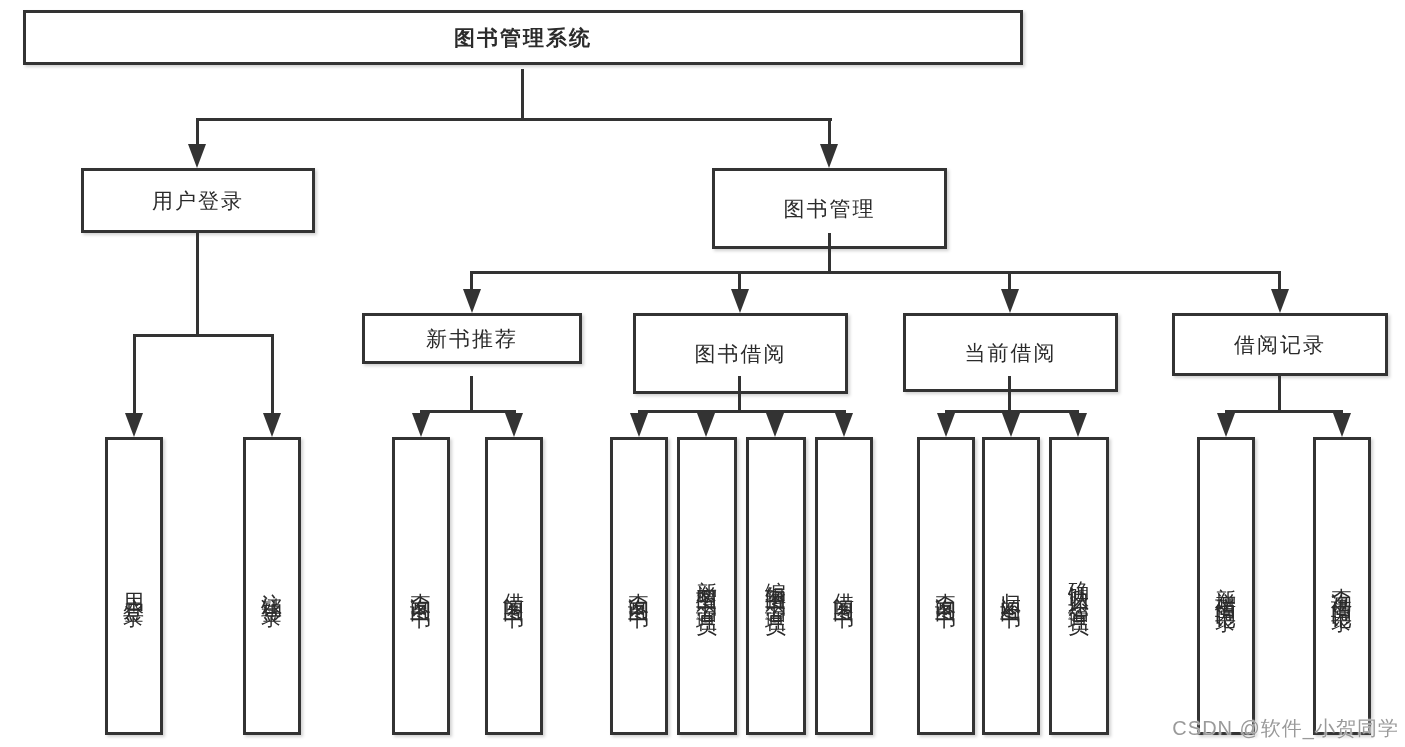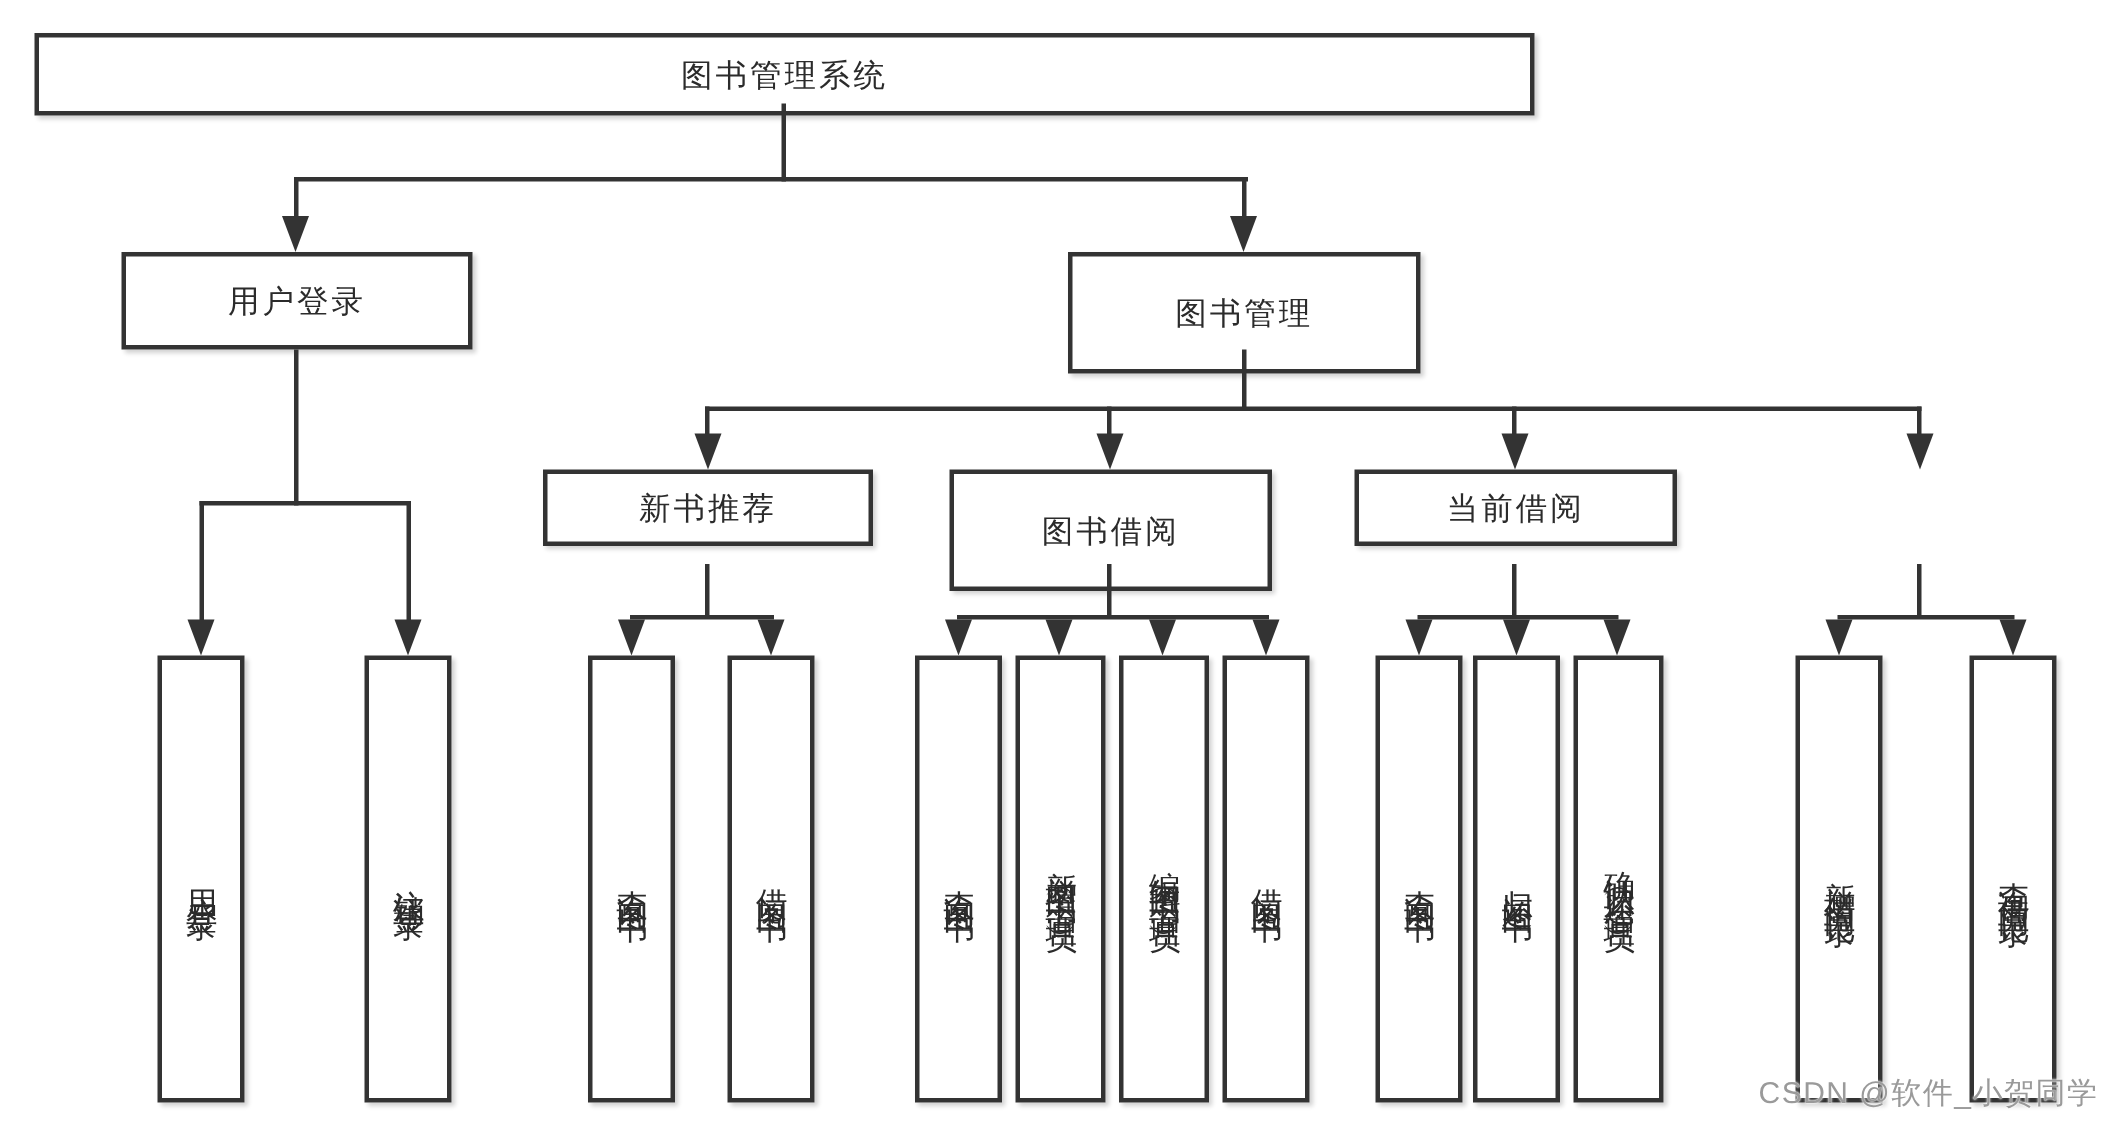--- a/index.html
+++ b/index.html
@@ -50,21 +50,21 @@
     text-shadow:0 0 2px #fff,0 0 1px #fff;
     letter-spacing:1px;
     z-index:9;
   }
 </style>
 </head>
 <body>
 
 <div class="canvas">
 
-  <div class="box" style="left:23px;top:22px;width:1000px;height:55px;">
+  <div class="box" style="left:23px;top:10px;width:1000px;height:55px;font-weight:bold;">
     <span>图书管理系统</span>
   </div>
 
   <div class="ln" style="left:521px;top:69px;width:3px;height:52px;"></div>
   <div class="ln" style="left:196px;top:118px;width:636px;height:3px;"></div>
   <div class="ln" style="left:196px;top:118px;width:3px;height:29px;"></div>
   <div class="ln" style="left:828px;top:118px;width:3px;height:29px;"></div>
   <div class="ar" style="left:188px;top:144px;"></div>
   <div class="ar" style="left:820px;top:144px;"></div>
 
@@ -92,22 +92,25 @@
   <div class="ar" style="left:731px;top:289px;"></div>
   <div class="ar" style="left:1001px;top:289px;"></div>
   <div class="ar" style="left:1271px;top:289px;"></div>
 
   <div class="box" style="left:362px;top:313px;width:220px;height:51px;">
     <span>新书推荐</span>
   </div>
   <div class="box" style="left:633px;top:313px;width:215px;height:81px;">
     <span>图书借阅</span>
   </div>
-  <div class="box" style="left:903px;top:313px;width:215px;height:51px;">
+  <div class="box" style="left:903px;top:313px;width:215px;height:79px;">
     <span>当前借阅</span>
+  </div>
+  <div class="box" style="left:1172px;top:313px;width:216px;height:63px;">
+    <span>借阅记录</span>
   </div>
 
   <div class="ln" style="left:470px;top:376px;width:3px;height:36px;"></div>
   <div class="ln" style="left:420px;top:410px;width:96px;height:3px;"></div>
   <div class="ar" style="left:412px;top:413px;"></div>
   <div class="ar" style="left:505px;top:413px;"></div>
 
   <div class="ln" style="left:738px;top:376px;width:3px;height:36px;"></div>
   <div class="ln" style="left:638px;top:410px;width:208px;height:3px;"></div>
   <div class="ar" style="left:630px;top:413px;"></div>

